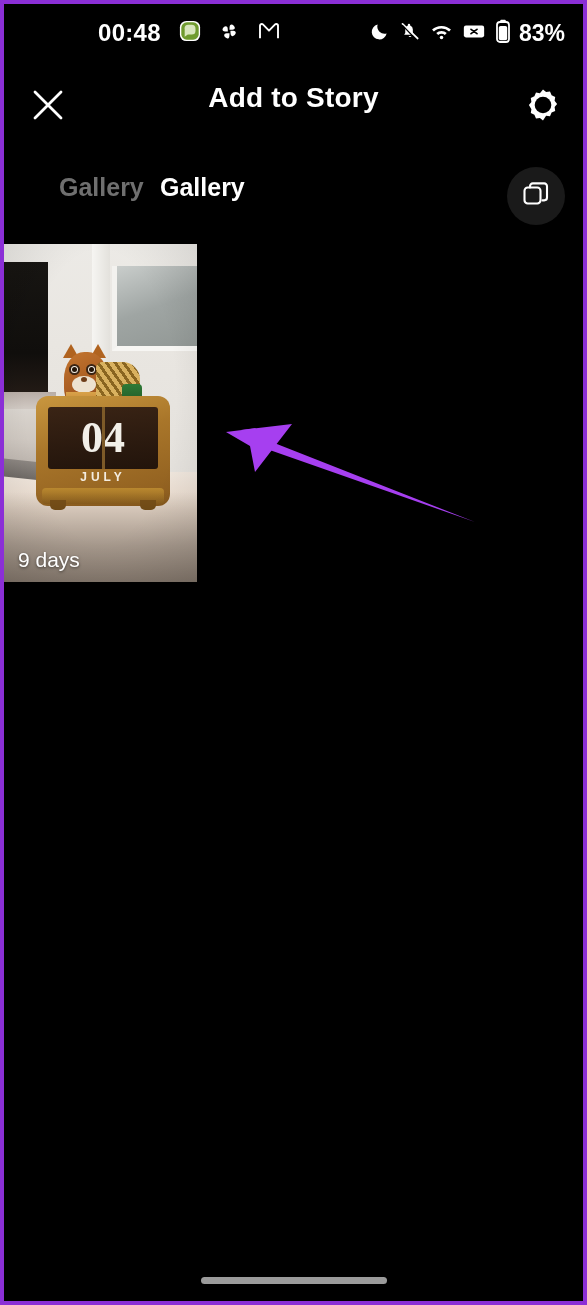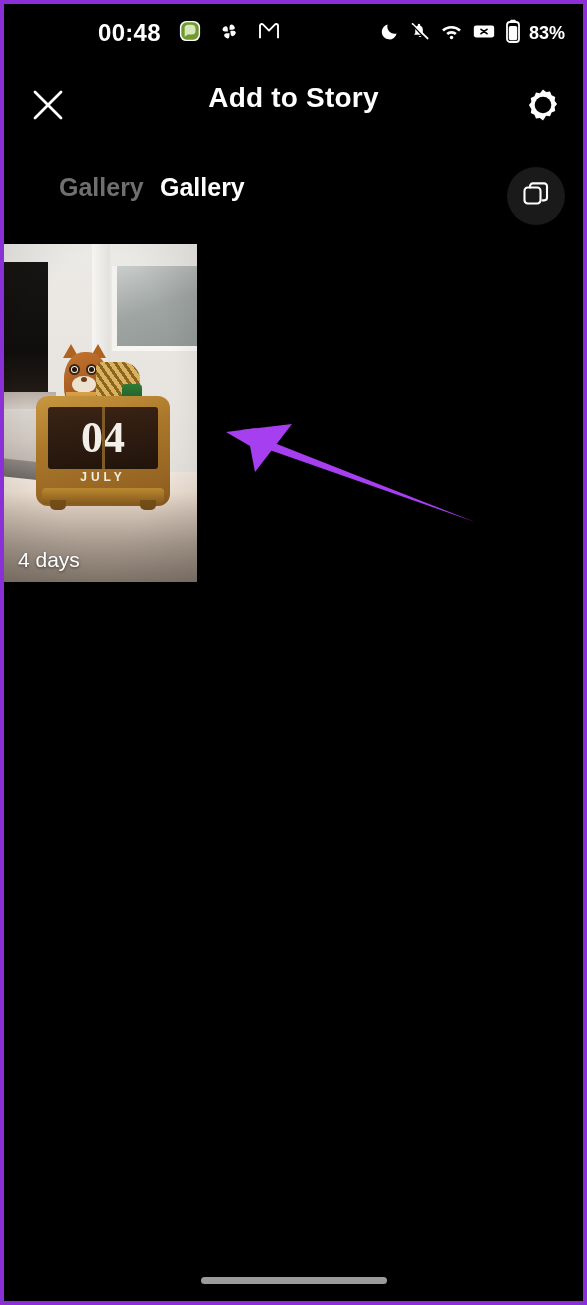--- a/index.html
+++ b/index.html
@@ -44,21 +44,21 @@
     line-height: 1;
     color: #ffffff;
   }
   .sb-right {
     margin-left: auto;
     display: flex;
     align-items: center;
     gap: 11px;
   }
   .sb-battery-text {
-    font-size: 18px;
+    font-size: 23px;
     font-weight: bold;
     color: #ffffff;
     line-height: 1;
     margin-left: -2px;
   }
   .ic { display:block; }
 
   
   .header {
     position: absolute;
@@ -510,21 +510,21 @@
           <div class="cal-month">JULY</div>
           <div class="cal-base"></div>
           <div class="cal-foot l"></div>
           <div class="cal-foot r"></div>
         </div>
 
         <div class="ph-vignette"></div>
       </div>
 
       <div class="draft-overlay"></div>
-      <div class="draft-label">4 days</div>
+      <div class="draft-label">9 days</div>
     </div>
   </div>
 
   <svg class="annotation" viewBox="0 0 579 1297">
     <g fill="#a63ff0">
       <path d="M471 518 L243 438 L252 424 L237 426 Z"></path>
       <path d="M222 428 L288 420 L251 468 L246 442 Z"></path>
     </g>
   </svg>
 

